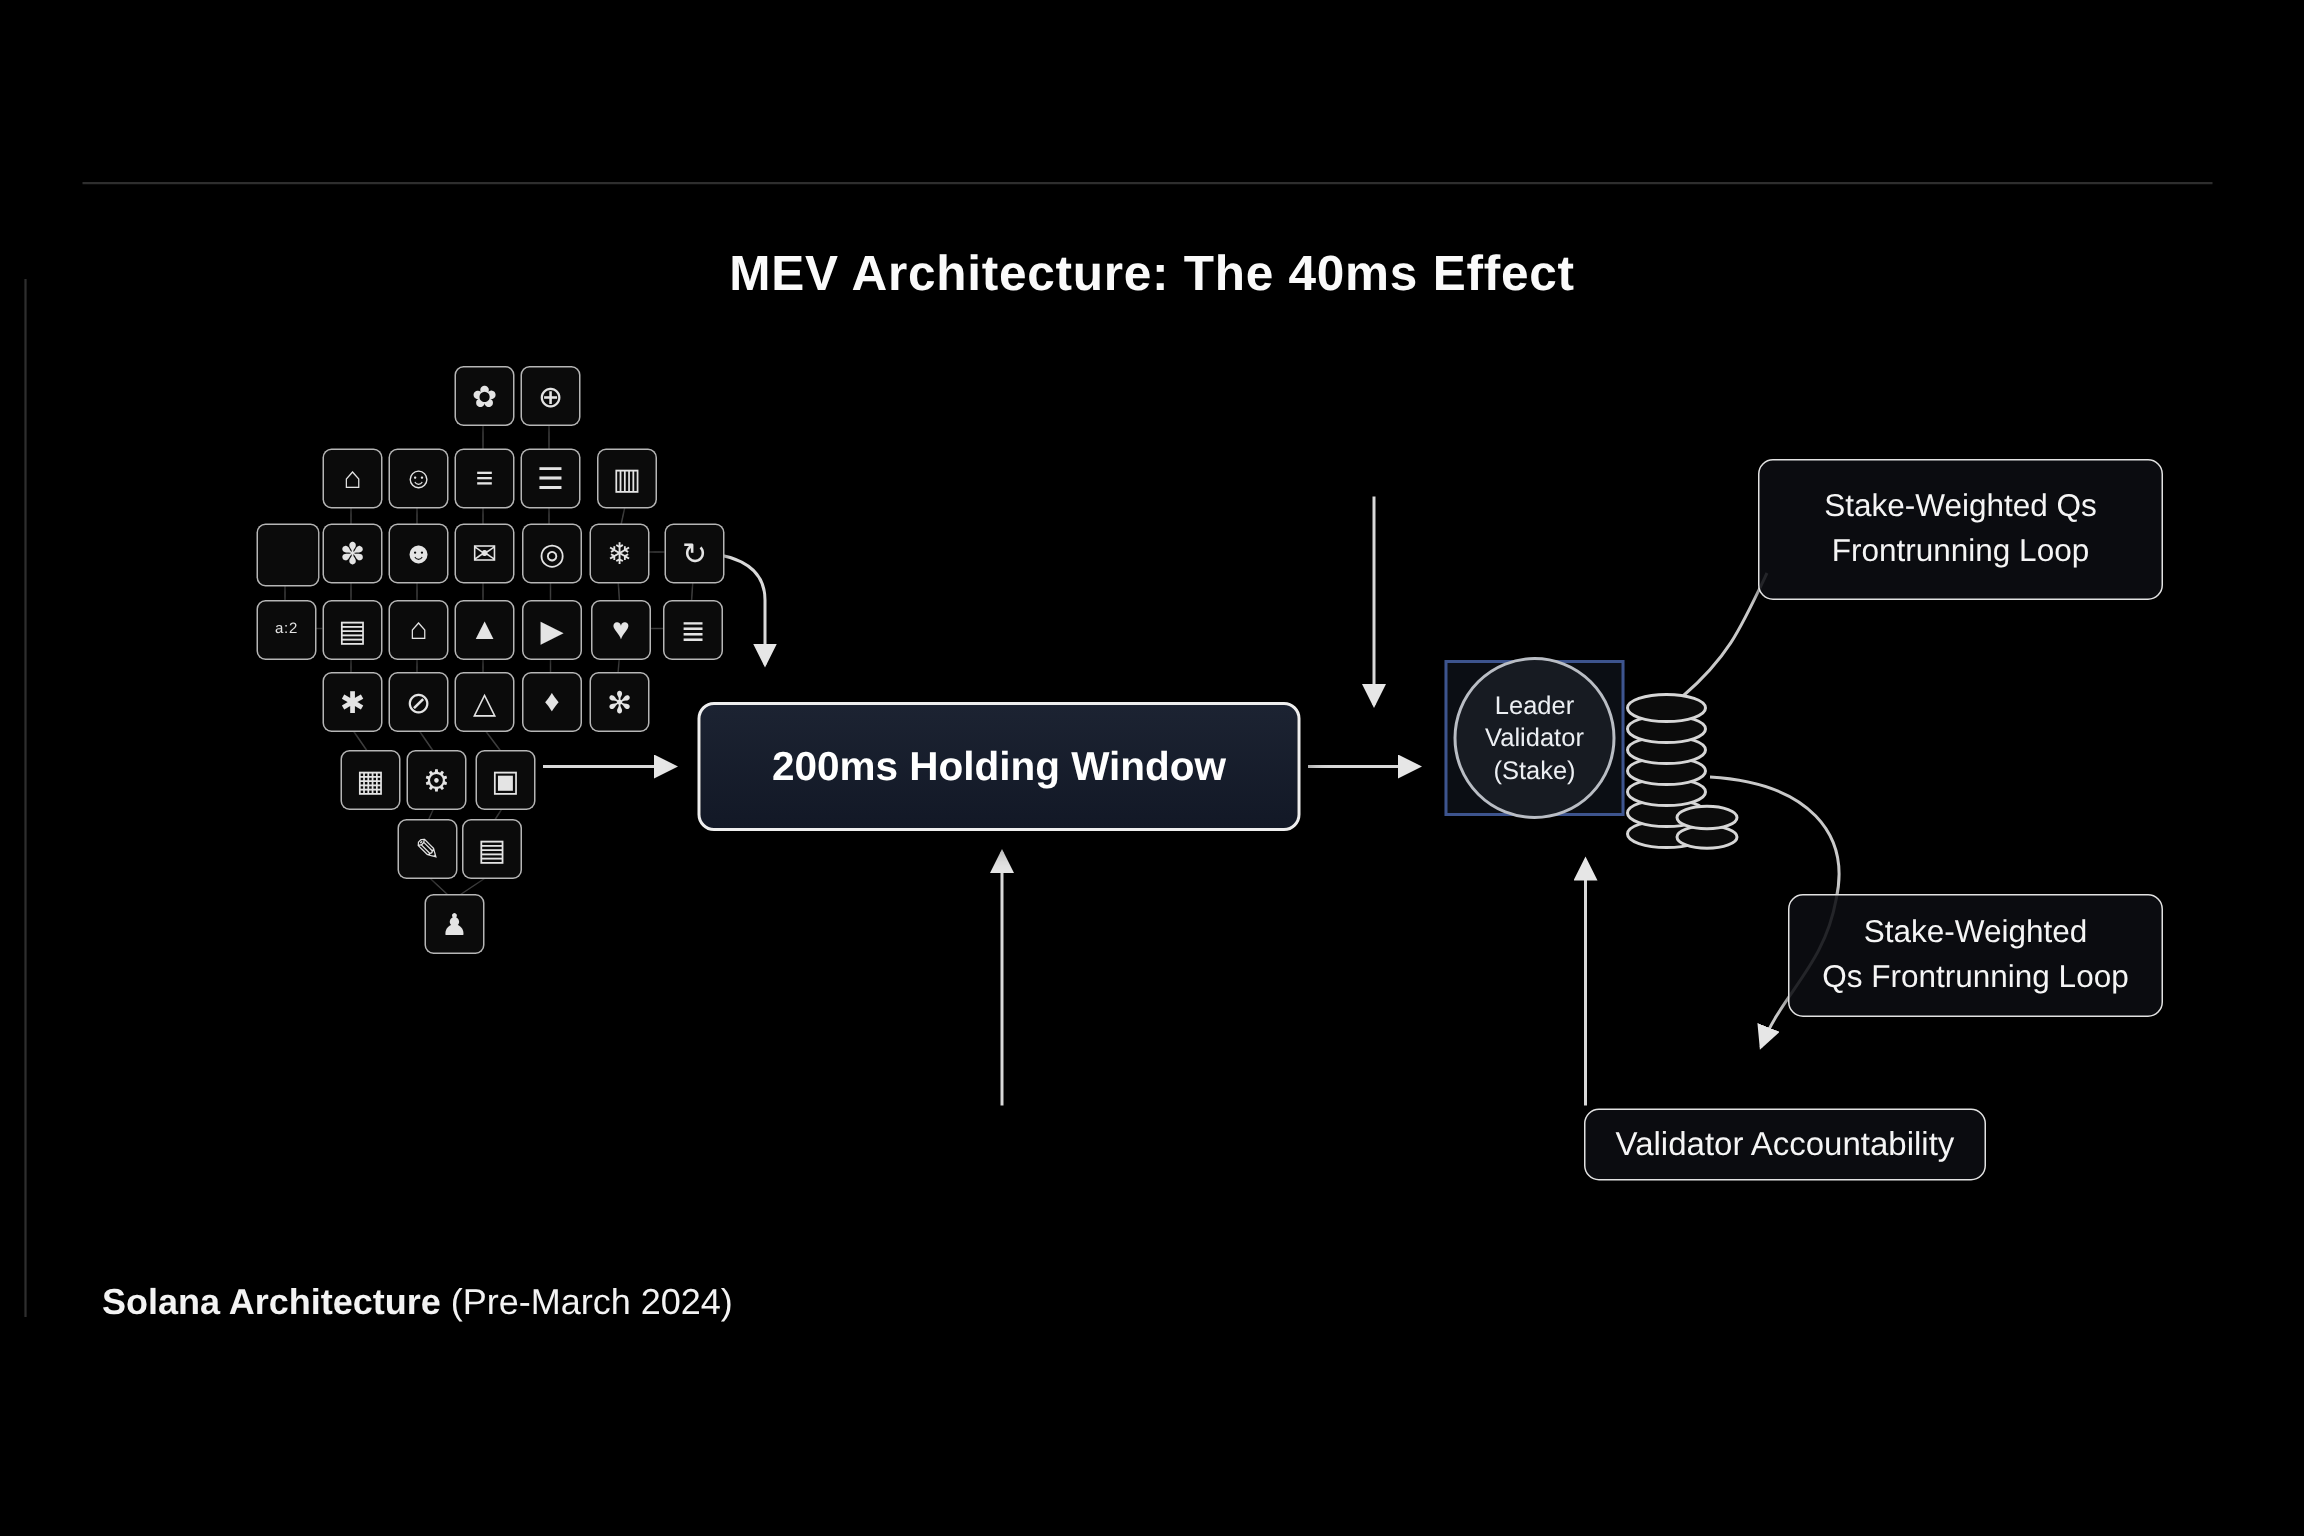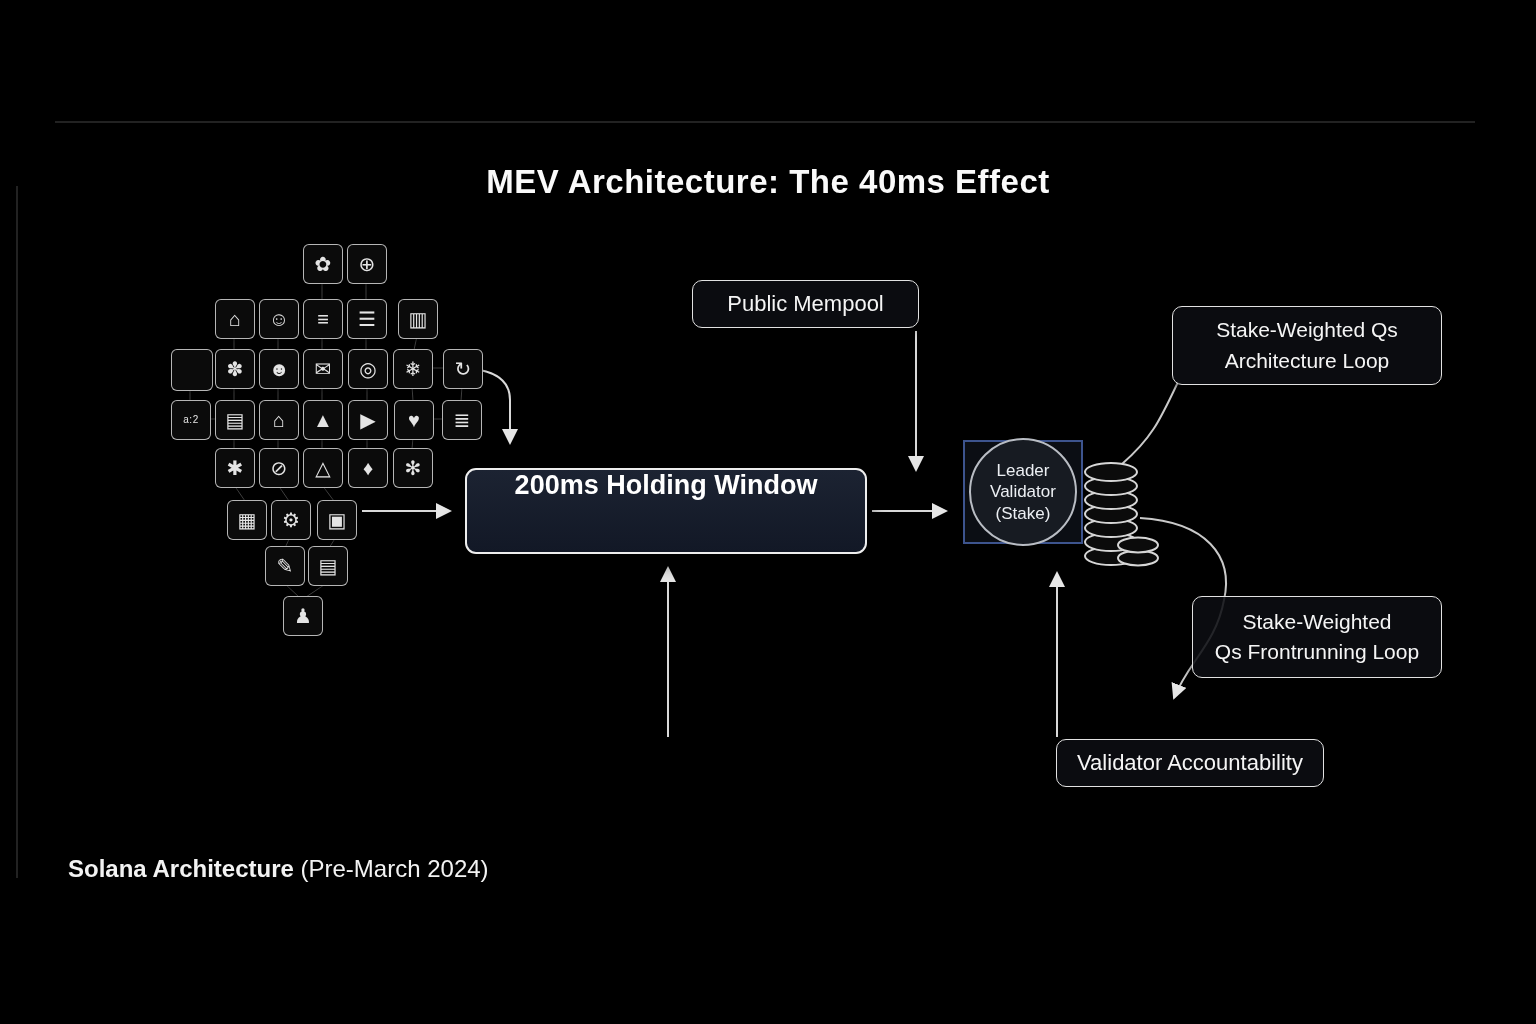--- a/index.html
+++ b/index.html
@@ -11,33 +11,33 @@
   .title{left:0;right:0;top:163px;text-align:center;font-size:33px;font-weight:700;
          letter-spacing:.5px;color:#fafafa;}
 
   .label-box{border:1.6px solid #e2e2e2;border-radius:10px;background:rgba(12,14,18,.88);
              display:flex;align-items:center;justify-content:center;text-align:center;
              font-size:22px;color:#f5f5f5;box-shadow:0 3px 10px rgba(0,0,0,.55);}
   .label-box.two-line{font-size:21px;line-height:1.45;}
 
   .holding{left:465px;top:468px;width:402px;height:86px;border:2px solid #eeeeee;
            border-radius:11px;background:linear-gradient(#1c2332,#121826);
-           display:flex;justify-content:center;
+           display:flex;align-items:center;justify-content:center;
            font-size:27px;font-weight:700;color:#ffffff;
            box-shadow:0 8px 18px rgba(0,0,0,.7);}
 
   .leader-square{left:963px;top:440px;width:120px;height:104px;border:2px solid #3d548e;
                  background:#0b0e14;display:flex;align-items:center;justify-content:center;}
   .leader-circle{width:104px;height:104px;border-radius:50%;border:2px solid #b9bdc4;
                  background:#171b22;display:flex;flex-direction:column;align-items:center;
                  justify-content:center;font-size:17px;line-height:1.25;color:#eceff3;
                  text-align:center;}
 
   .pub-mempool{left:692px;top:280px;width:227px;height:48px;}
-  .stake-top{left:1172px;top:306px;width:270px;height:79px;}
+  .stake-top{left:1172px;top:306px;width:270px;height:94px;}
   .stake-mid{left:1192px;top:596px;width:250px;height:82px;}
   .val-acct{left:1056px;top:739px;width:268px;height:48px;}
   .searcher{left:666px;top:739px;width:227px;height:48px;}
 
   .footer{left:68px;top:855px;font-size:24px;color:#f3f3f3;}
   .footer .b{font-weight:700;}
   .footer .r{font-weight:500;}
 
   .icon-box{position:absolute;width:38px;height:38px;border:1.5px solid rgba(225,225,225,.8);
             border-radius:6px;background:#0b0b0b;display:flex;align-items:center;
@@ -152,40 +152,37 @@
       <div class="icon-box" style="left: 348px; top: 448px;">♦</div>
       <div class="icon-box" style="left: 393px; top: 448px;">✻</div>
       <div class="icon-box" style="left: 227px; top: 500px;">▦</div>
       <div class="icon-box" style="left: 271px; top: 500px;">⚙</div>
       <div class="icon-box" style="left: 317px; top: 500px;">▣</div>
       <div class="icon-box" style="left: 265px; top: 546px;">✎</div>
       <div class="icon-box" style="left: 308px; top: 546px;">▤</div>
       <div class="icon-box" style="left: 283px; top: 596px;">♟</div>
     </div>
 
-  <div class="node label-box pub-mempool">
-    <span>Public Mempool</span>
-  </div>
 
   <div class="node holding">
     <span>200ms Holding Window</span>
   </div>
 
   <div class="node leader-square">
     <div class="leader-circle">
       <span>Leader</span>
       <span>Validator</span>
       <span>(Stake)</span>
     </div>
   </div>
 
   <div class="node label-box two-line stake-top">
     <span>
       <span>Stake-Weighted Qs</span><br>
-      <span>Architecture Loop</span>
+      <span>Frontrunning Loop</span>
     </span>
   </div>
 
   <div class="node label-box two-line stake-mid">
     <span>
       <span>Stake-Weighted</span><br>
       <span>Qs Frontrunning Loop</span>
     </span>
   </div>
 

